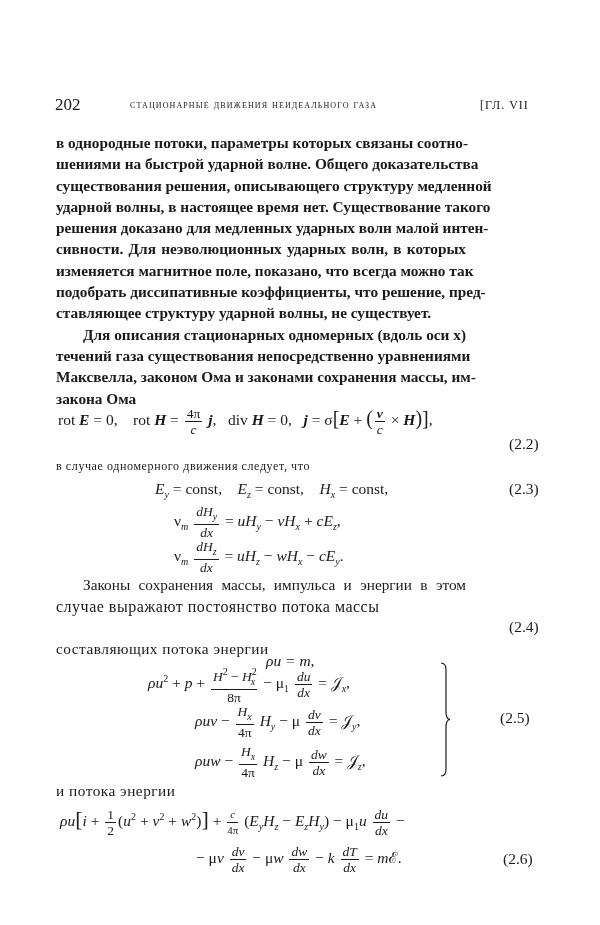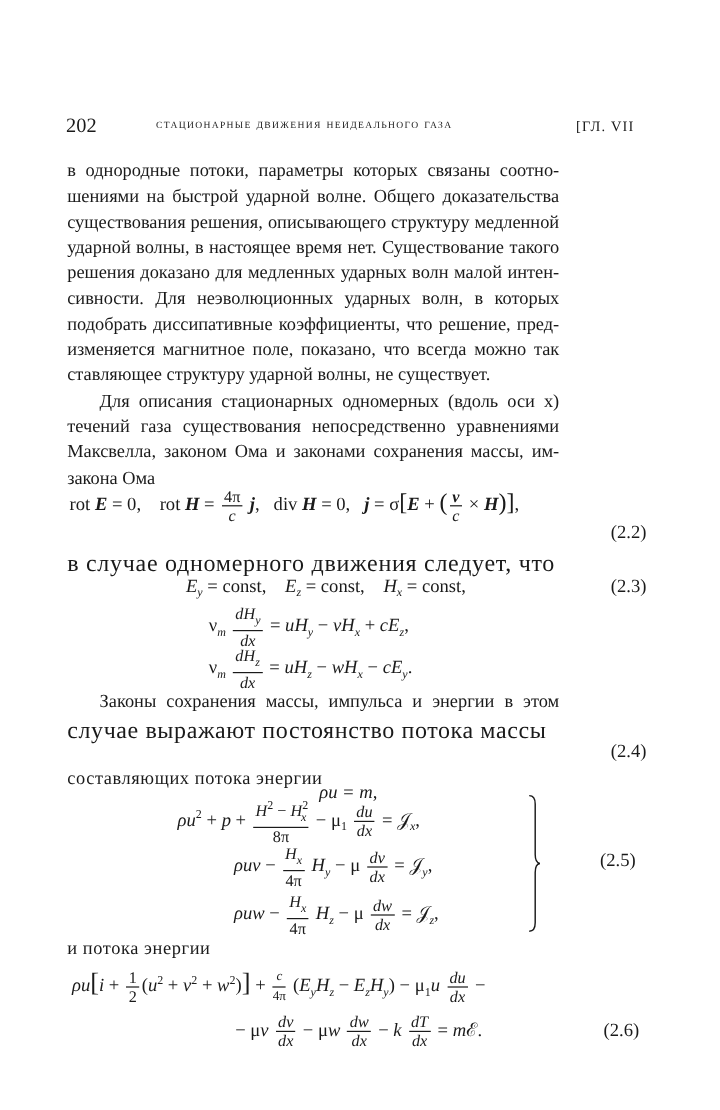--- a/index.html
+++ b/index.html
@@ -7,21 +7,21 @@
          font-family: "Liberation Serif", "DejaVu Serif", serif; color: #1a1a1a; }
   .page { position: absolute; left: 0; top: 4px; width: 571px; height: 925px; }
   .header { position: absolute; top: 91px; left: 55px; width: 415px; height: 20px;
             font-size: 16px; }
   .pnum { position: absolute; left: 0; top: 0; font-size: 17px; }
   .running { position: absolute; left: 75px; top: 3px; font-size: 11.5px; letter-spacing: 1.1px;
              font-variant: small-caps; text-transform: lowercase; font-variant: small-caps; }
   .chap { position: absolute; left: 425px; top: 3px; font-size: 12px; letter-spacing: 1px; white-space: nowrap; }
 
   .body { position: absolute; left: 56px; top: 128px; width: 410px; font-size: 15.3px; line-height: 21.3px; }
-  .line { display: block; text-align: justify; text-align-last: justify; white-space: nowrap; }
+  .line { display: block; text-align: justify; text-align-last: justify; white-space: nowrap; font-weight: bold; }
   .line.l { text-align-last: left; }
 
   .eq { position: absolute; font-family: "Liberation Serif", "DejaVu Serif", serif; font-size: 15.5px; white-space: nowrap; }
   .it { font-style: italic; }
   .b { font-weight: bold; font-style: italic; }
   .frac { display: inline-block; vertical-align: middle; text-align: center; margin: 0 2px; }
   .frac > span { display: block; line-height: 15px; font-size: 13.5px; }
   .frac > span.num { border-bottom: 1px solid #1a1a1a; padding: 0 2px; }
   .sub { font-size: 10px; vertical-align: -4px; font-style: italic; }
   .sup { font-size: 10px; vertical-align: 6px; }
@@ -40,64 +40,64 @@
   </div>
 
   <div class="body">
     <div>
       <span class="line">в однородные потоки, параметры которых связаны соотно-</span>
       <span class="line">шениями на быстрой ударной волне. Общего доказательства</span>
       <span class="line">существования решения, описывающего структуру медленной</span>
       <span class="line">ударной волны, в настоящее время нет. Существование такого</span>
       <span class="line">решения доказано для медленных ударных волн малой интен-</span>
       <span class="line">сивности. Для неэволюционных ударных волн, в которых</span>
+      <span class="line">изменяется магнитное поле, показано, что всегда можно так</span>
       <span class="line">подобрать диссипативные коэффициенты, что решение, пред-</span>
-      <span class="line">изменяется магнитное поле, показано, что всегда можно так</span>
       <span class="line l">ставляющее структуру ударной волны, не существует.</span>
     </div>
     <div>
       <span class="line" style="padding-left:27px">Для описания стационарных одномерных (вдоль оси x)</span>
       <span class="line">течений газа существования непосредственно уравнениями</span>
       <span class="line">Максвелла, законом Ома и законами сохранения массы, им-</span>
       <span class="line l">закона Ома</span>
     </div>
   </div>
 
   <div class="eq" style="left:58px; top:402px;">
     <span>rot <span class="b">E</span> = 0,</span>&nbsp;&nbsp;&nbsp;
     <span>rot <span class="b">H</span> =
       <span class="frac"><span class="num">4π</span><span class="it">c</span></span>
       <span class="b">j</span>,</span>&nbsp;&nbsp;
     <span>div <span class="b">H</span> = 0,</span>&nbsp;&nbsp;
     <span><span class="b">j</span> = σ<span style="font-size:20px">[</span><span class="b">E</span> + <span style="font-size:20px">(</span><span class="frac"><span class="num b">v</span><span class="it">c</span></span> × <span class="b">H</span><span style="font-size:20px">)</span><span style="font-size:20px">]</span>,</span>
   </div>
   <span class="eqnum" style="left:509px; top:431px;text-align:right;">(2.2)</span>
 
-  <div class="eq" style="left:56px; top:455px; font-size:20px; letter-spacing:0.6px;">в случае одномерного движения следует, что</div>
+  <div class="eq" style="left:56px; top:455px; font-size:12px; letter-spacing:0.6px;">в случае одномерного движения следует, что</div>
 
   <div class="eq" style="left:155px; top:476px;">
     <span class="it">E</span><span class="sub">y</span> = const,&nbsp;&nbsp;&nbsp;
     <span class="it">E</span><span class="sub">z</span> = const,&nbsp;&nbsp;&nbsp;
     <span class="it">H</span><span class="sub">x</span> = const,
   </div>
   <span class="eqnum" style="left:509px; top:476px;">(2.3)</span>
 
   <div class="eq" style="left:174px; top:500px;">
     ν<span class="sub">m</span>
     <span class="frac"><span class="num"><span class="it">dH</span><span class="sub">y</span></span><span class="it">dx</span></span>
     = <span class="it">uH</span><span class="sub">y</span> − <span class="it">vH</span><span class="sub">x</span> + <span class="it">cE</span><span class="sub">z</span>,
   </div>
   <div class="eq" style="left:174px; top:535px;">
     ν<span class="sub">m</span>
     <span class="frac"><span class="num"><span class="it">dH</span><span class="sub">z</span></span><span class="it">dx</span></span>
     = <span class="it">uH</span><span class="sub">z</span> − <span class="it">wH</span><span class="sub">x</span> − <span class="it">cE</span><span class="sub">y</span>.
   </div>
 
   <div class="eq" style="left:83px; top:572px; font-size:15.3px; width:383px; text-align:justify; text-align-last:justify;">Законы сохранения массы, импульса и энергии в этом</div>
-  <div class="eq" style="left:56px; top:594px; font-size:20px; letter-spacing:0.5px;">случае выражают постоянство потока массы</div>
+  <div class="eq" style="left:56px; top:594px; font-size:16px; letter-spacing:0.5px;">случае выражают постоянство потока массы</div>
 
   <div class="eq it" style="left:266px; top:614px;margin-top:34px;">ρu = m,</div>
   <span class="eqnum" style="left:509px; top:614px;">(2.4)</span>
 
   <div class="eq" style="left:56px; top:636px; font-size:15.3px; letter-spacing:0.5px;">составляющих потока энергии</div>
 
   <div class="eq" style="left:148px; top:660px;">
     <span class="it">ρu</span><span class="sup">2</span> + <span class="it">p</span> +
     <span class="frac"><span class="num"><span class="it">H</span><span class="sup">2</span> − <span class="it">H</span><span class="sup">2</span><span class="sub" style="margin-left:-6px">x</span></span><span>8π</span></span>
     − μ<span class="sub" style="font-style:normal">1</span>

